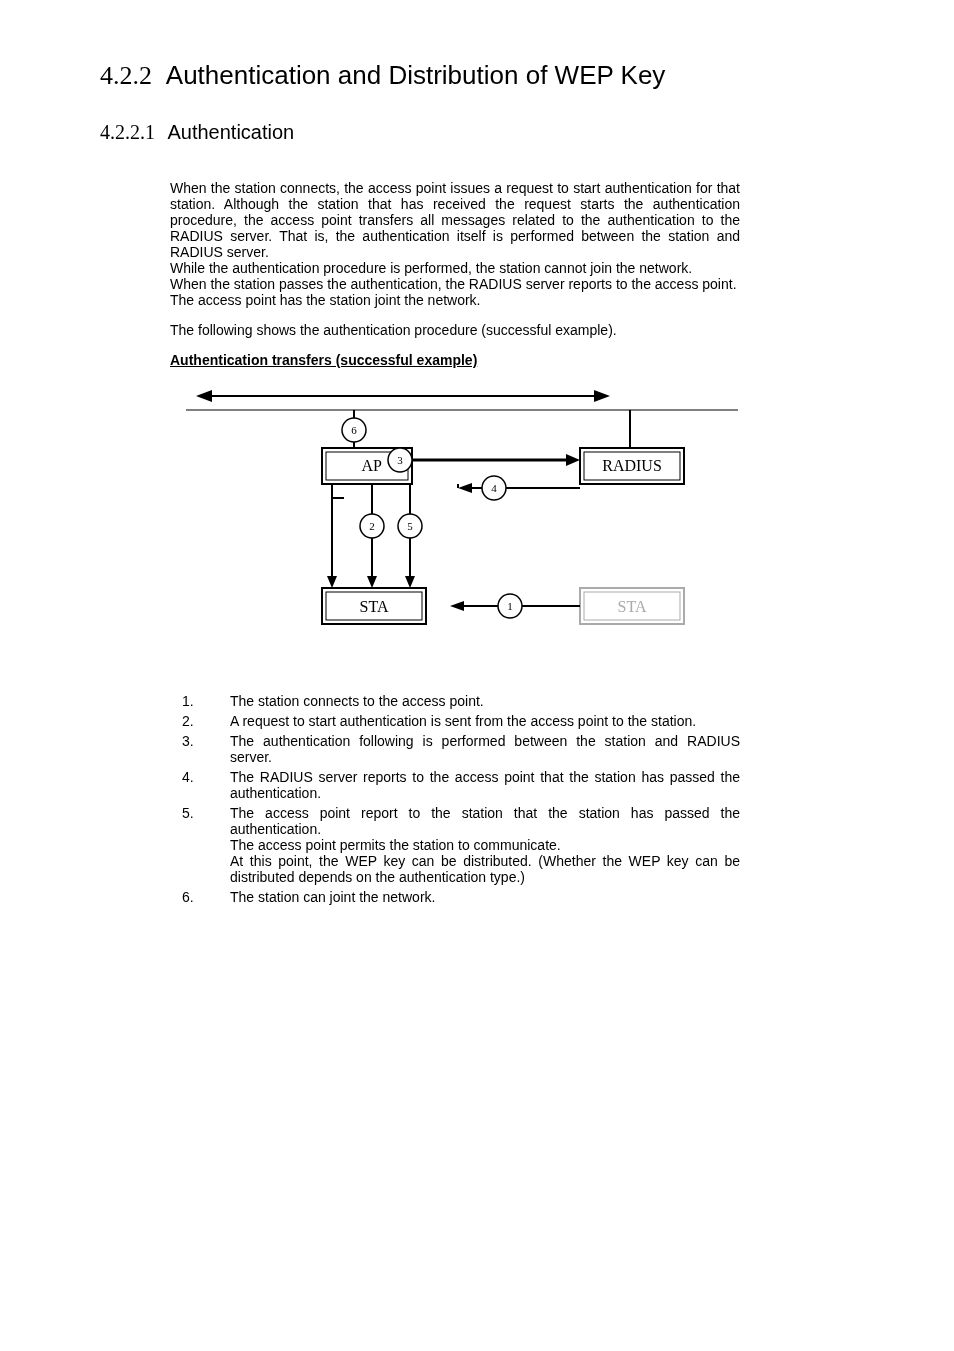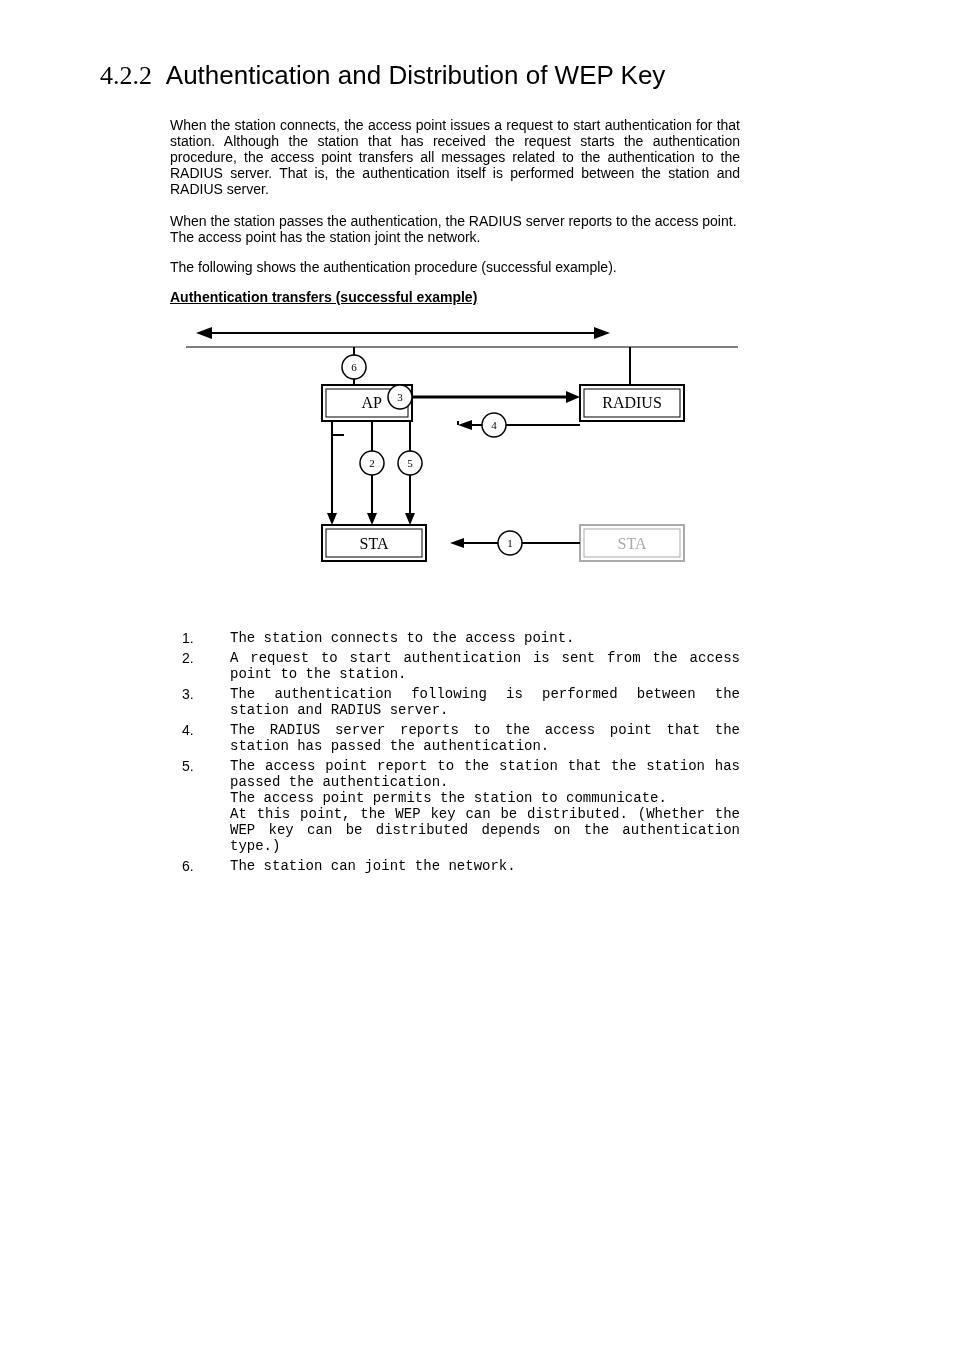--- a/index.html
+++ b/index.html
@@ -69,44 +69,47 @@
     font-size: 14px;
     text-align: justify;
   }
   ol.steps li .num {
     width: 48px;
     flex-shrink: 0;
     padding-left: 12px;
   }
   ol.steps li .txt {
     flex: 1;
-    font-family: Liberation Mono, monospace;
   }
   svg text {
     font-family: "Times New Roman", Times, serif;
   }
 </style>
 </head>
 <body>
 
 <div class="page">
 
   <h1 class="h1">
     <span class="secnum">4.2.2</span>
     <span>Authentication and Distribution of WEP Key</span>
   </h1>
 
 
+  <h2 class="h2">
+    <span class="secnum">4.2.2.1</span>
+    <span>Authentication</span>
+  </h2>
 
   <div class="body-block">
 
     <p class="para">
       <br>
       <span>When the station connects, the access point issues a request to start authentication for that station.  Although the station that has received the request starts the authentication procedure, the access point transfers all messages related to the authentication to the RADIUS server.   That is, the authentication itself is performed between the station and RADIUS server.</span><br>
-      <br>
+      <span>While the authentication procedure is performed, the station cannot join the network.</span><br>
       <span>When the station passes the authentication, the RADIUS server reports to the access point.</span><br>
       <span>The access point has the station joint the network.</span>
     </p>
 
     <p class="para">The following shows the authentication procedure (successful example).</p>
 
     <div class="subheader">Authentication transfers (successful example)</div>
 
     <div class="diagram-wrap">
       <svg width="560" height="290" viewBox="0 0 560 290">

